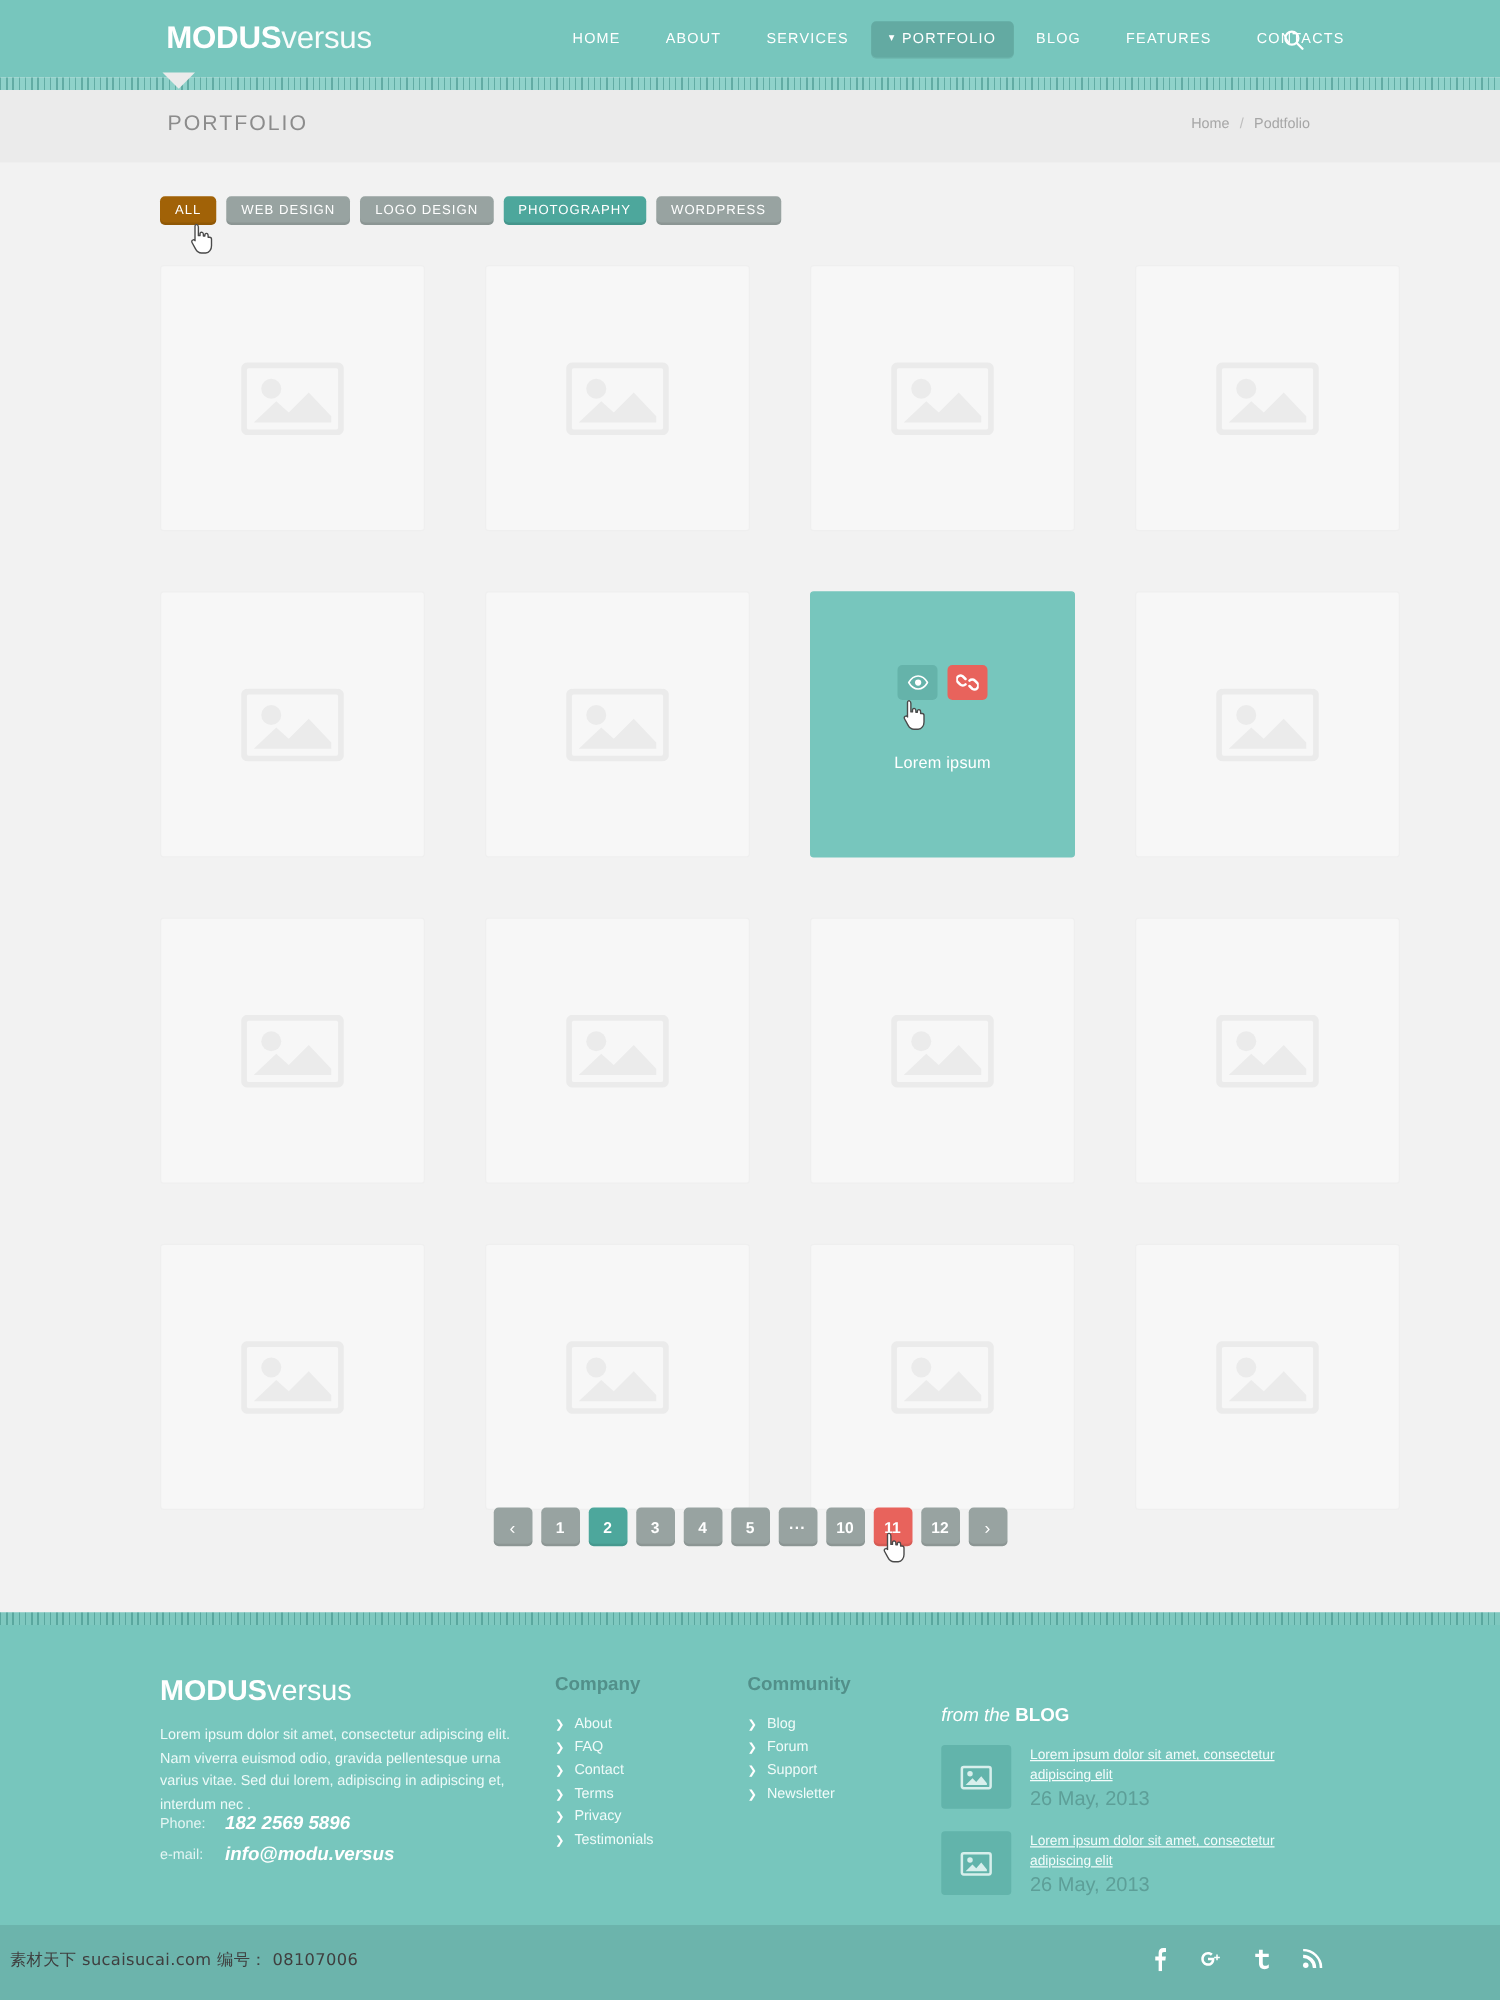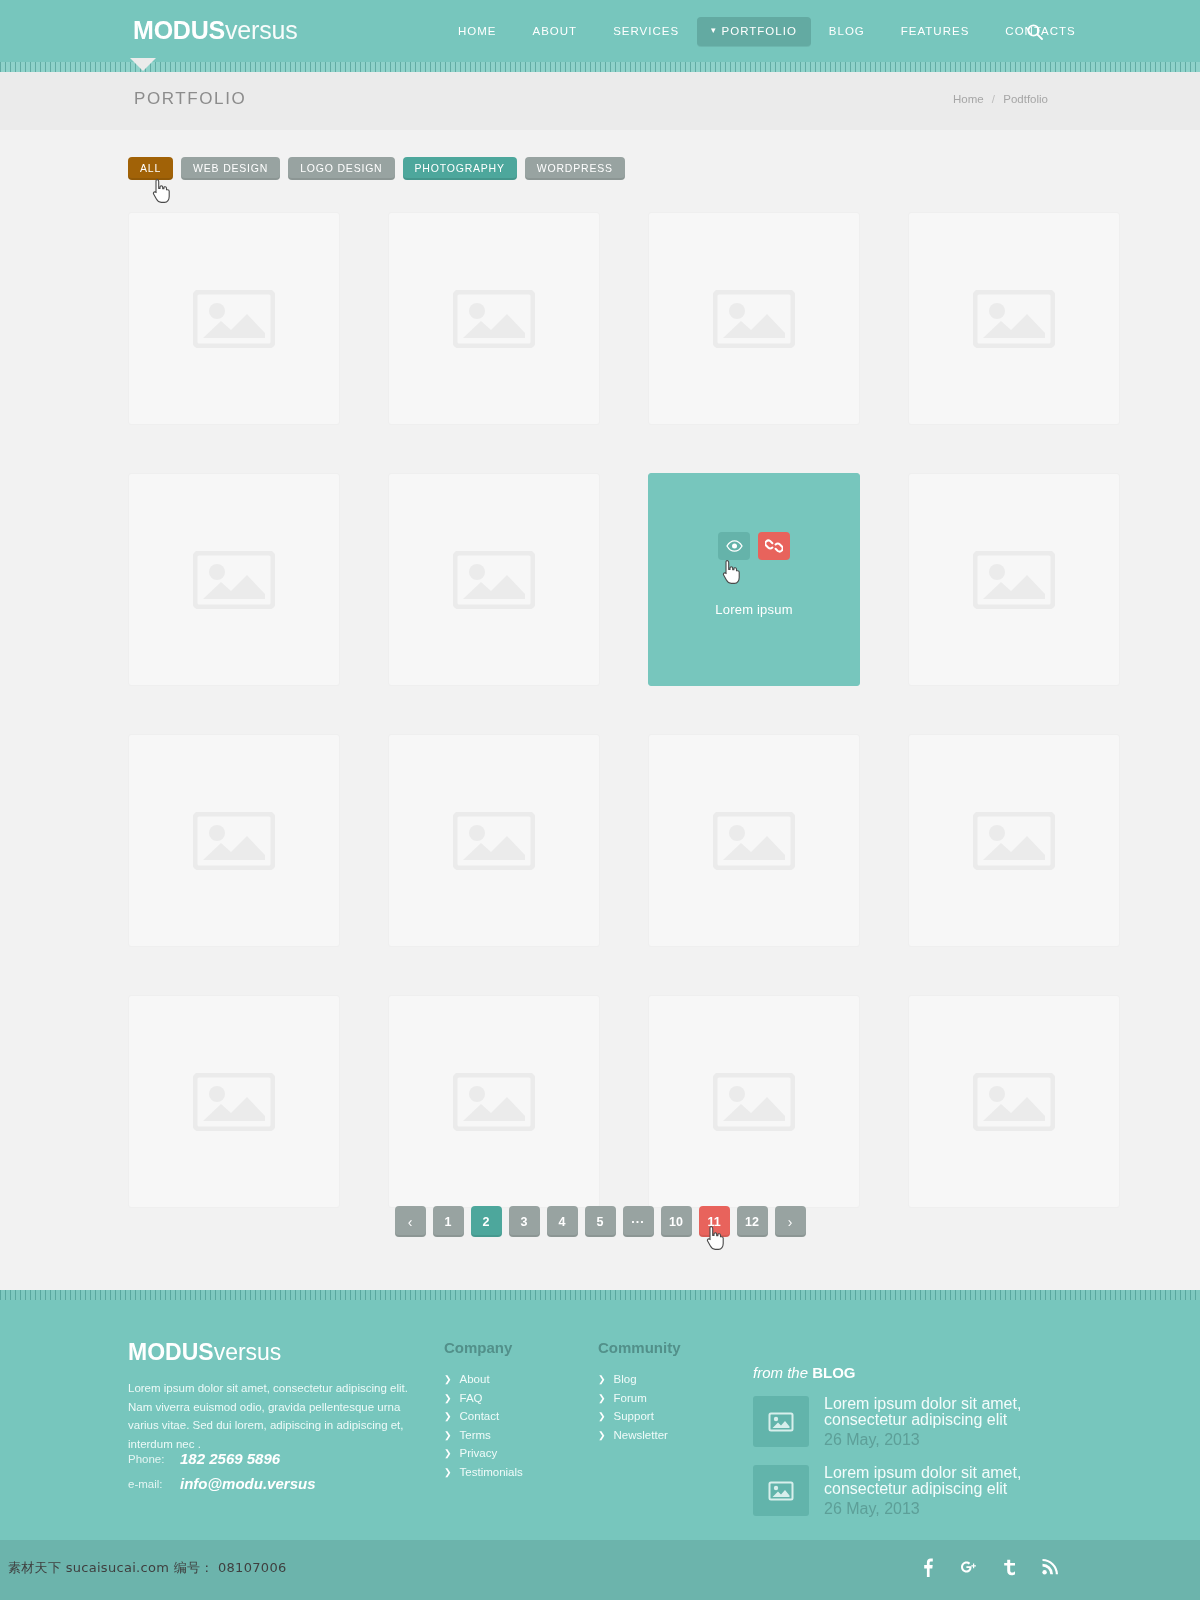--- a/index.html
+++ b/index.html
@@ -149,21 +149,21 @@
 
   .f-blog { position:absolute; left:753px; top:39px; width:330px;margin-top:25px; }
   .f-blog h3 { font-size:15px; color:#ffffff; margin-bottom:15px; font-weight:normal; }
   .f-blog h3 .it { font-style:italic; }
   .f-blog h3 .bd { font-weight:bold; }
   .blog-item { display:flex; gap:15px; margin-bottom:16px; }
   .blog-thumb {
     width:56px; height:51px; background:#62b4ab; border-radius:3px;
     display:flex; align-items:center; justify-content:center; flex:0 0 56px;
   }
-  .blog-txt p.t { font-size:16px; line-height:16px; color:#f3fcfb; width:200px; }
+  .blog-txt p.t { font-size:11px; line-height:16px; color:#f3fcfb; width:200px;text-decoration:underline; }
   .blog-txt p.d { font-size:16px; color:#5d9f98; margin-top:3px; }
 
   
   .bottombar {
     position:absolute; left:0; top:1540px; width:1200px; height:60px;
     background:#6cb4ac;
   }
   .watermark {
     position:absolute; left:8px; top:19px; font-size:13px; color:#3f3f3f;
     letter-spacing:.3px; font-family:"DejaVu Sans", sans-serif;

